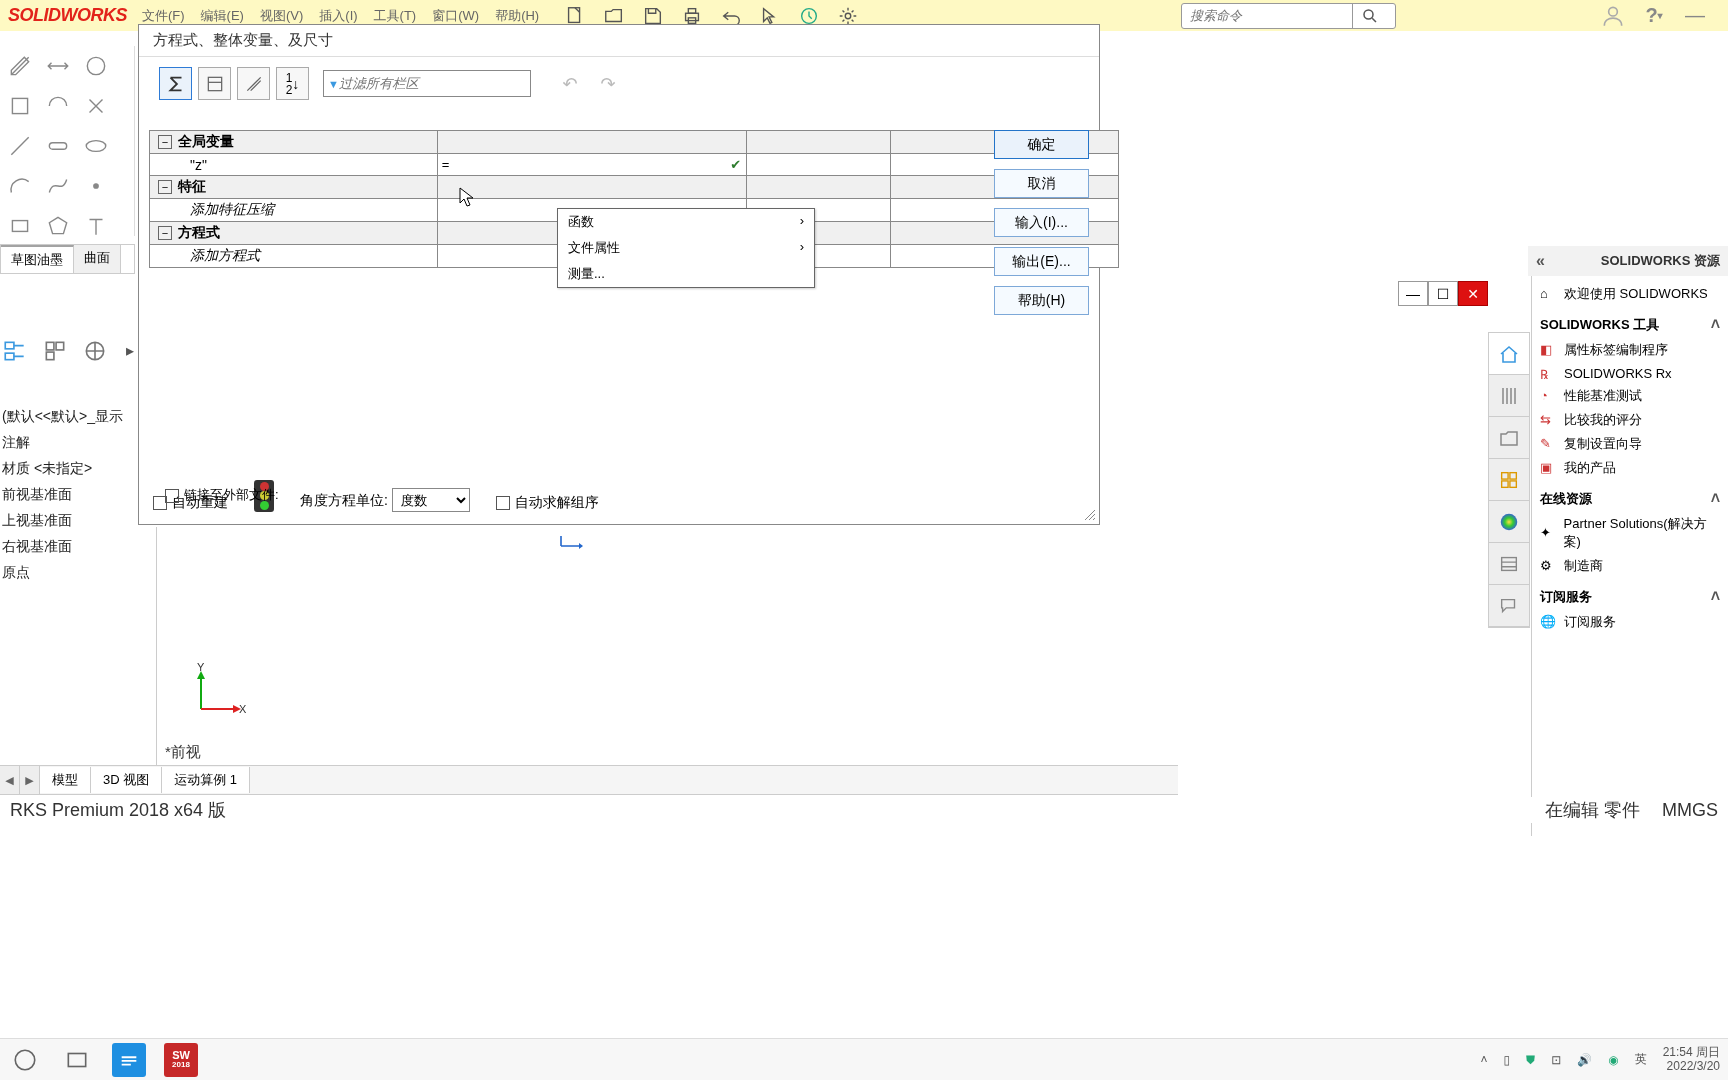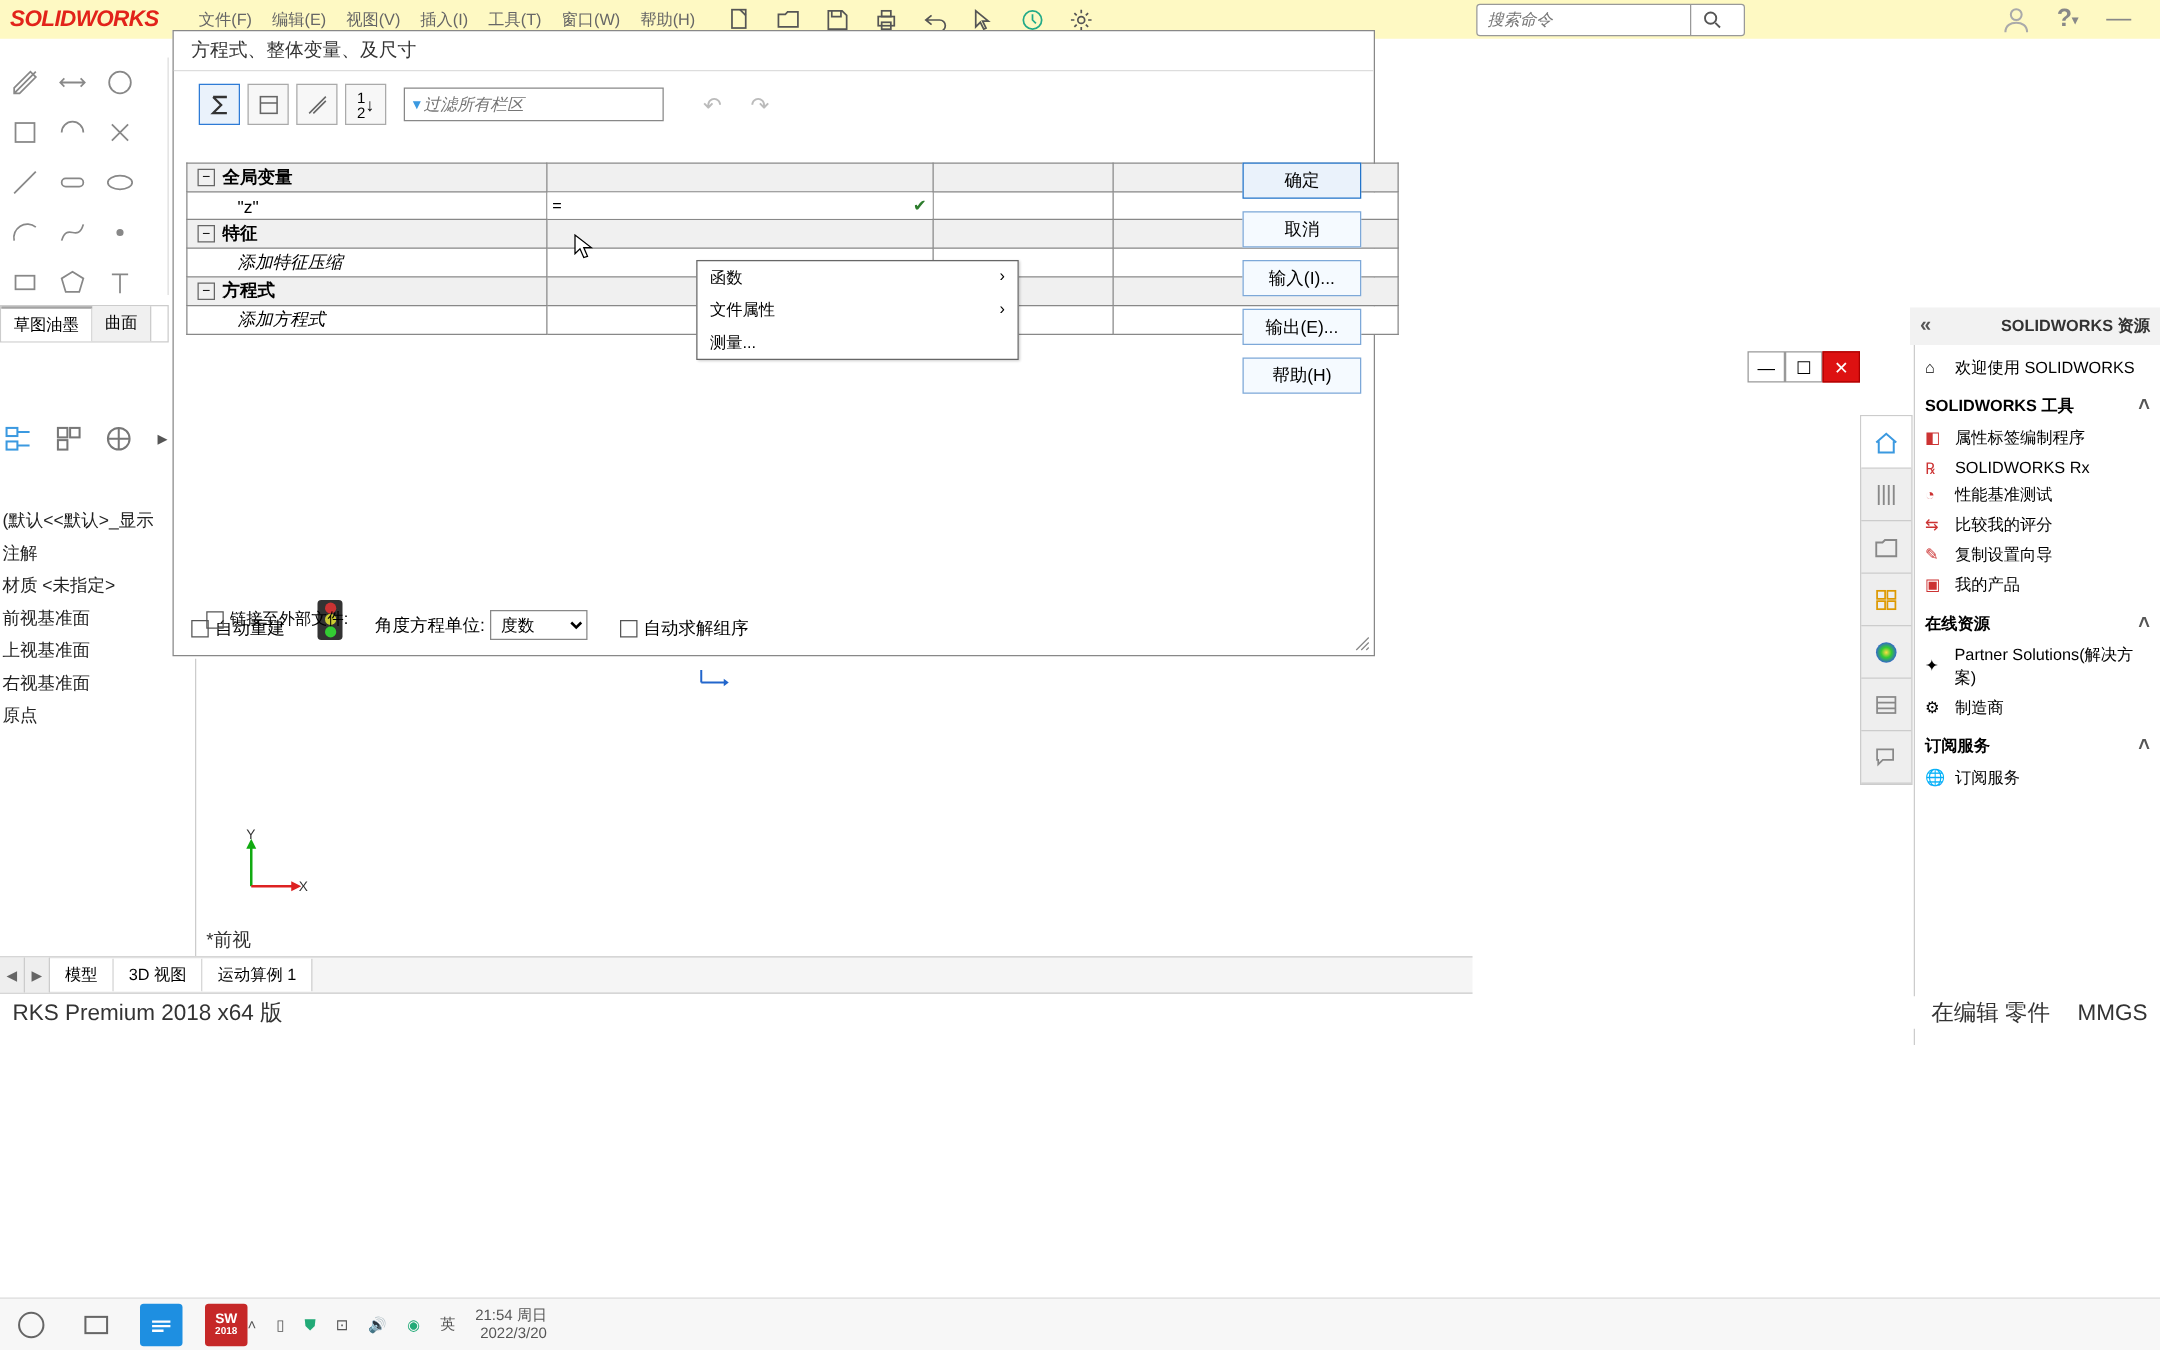--- a/index.html
+++ b/index.html
@@ -1,21 +1,21 @@
 <!DOCTYPE html>
 <html><head>
 <meta charset="utf-8">
 <style>
   * { box-sizing: border-box; margin: 0; padding: 0; font-family: "Microsoft YaHei", "Segoe UI", sans-serif; }
   body { width: 1728px; height: 1080px; overflow: hidden; background: #fff; position: relative; font-size: 13px; }
 
   
   .titlebar { position: absolute; top: 0; left: 0; right: 0; height: 31px; background: #fef9c3; display: flex; align-items: center; }
   .logo { color: #e2231a; font-weight: 700; font-size: 18px; letter-spacing: -0.5px; padding-left: 8px; font-style: italic; font-family: Arial Black, sans-serif; }
-  .menubar { display: flex; gap: 4px; margin-left: 26px; color: #666; align-items: center; }
+  .menubar { display: flex; gap: 4px; margin-left: 9px; color: #666; align-items: center; }
   .menubar span { padding: 2px 6px; }
   .menubar-icons { display: flex; gap: 15px; margin-left: 18px; color: #666; align-items: center; }
   .menu-ic { width: 24px; height: 24px; display: flex; align-items: center; justify-content: center; position: relative; }
   .menu-ic svg { width: 22px; height: 22px; stroke: #555; fill: none; stroke-width: 1.5; }
   .search-wrap { position: absolute; right: 332px; display: flex; align-items: center; border: 1px solid #999; border-radius: 3px; height: 26px; width: 215px; background: #fff; }
   .search-wrap input { border: none; outline: none; width: 170px; padding-left: 8px; color: #999; font-style: italic; background: transparent; font-size: 13px; }
   .search-wrap .mag { width: 34px; border-left: 1px solid #999; height: 100%; display: flex; align-items: center; justify-content: center;}
   .right-icons { position: absolute; right: 20px; display: flex; gap: 15px; align-items: center; }
   .right-icons .ic { width: 26px; height: 26px; display: flex; align-items: center; justify-content: center; color: #888; font-size: 20px;}
 
@@ -105,21 +105,21 @@
 
   
   .mtabs { position:absolute; top:765px; left:0; width:1178px; height:30px; display:flex; align-items:center; background:#f5f5f5; border-top:1px solid #ccc; border-bottom:1px solid #ccc;}
   .mtabs .nav { width:20px;height:28px;display:flex;align-items:center;justify-content:center;background:#eee;border-right:1px solid #ccc; color:#666; font-size:11px;}
   .mtabs .tab { padding:4px 12px; border-right:1px solid #ccc; background:#fff;}
 
   .statusbar { position:absolute; top:797px; left:0; right:0; height:26px; display:flex; align-items:center; justify-content:space-between; padding:0 10px; background:#fff; font-size:18px; color:#333;}
   .statusbar .right { display:flex; align-items:center; gap:22px;}
 
   
-  .taskbar { position:absolute; bottom:0; left:0; right:0; height:42px; background:#f7f7f7; border-top:1px solid #ddd; display:flex; align-items:center; padding:0 8px;}
+  .taskbar { position:absolute; bottom:0; left:0; right:0; height:42px; background:#f7f7f7; border-top:1px solid #ddd; display:flex; align-items:center; justify-content:space-between; padding:0 8px;}
   .taskbar .left { display:flex; gap:18px; align-items:center;}
   .taskbar .left .app { width:34px;height:34px; display:flex; align-items:center; justify-content:center; border-radius:3px;}
   .taskbar .right { display:flex; gap:16px; align-items:center; color:#555; font-size:12px;}
   .clock { text-align:right; line-height:1.1;}
 
   
   .cursor { position:absolute; top:187px; left:459px; z-index:200; pointer-events:none;}
 
   .chev { font-size:16px; color:#555;}
 </style>

